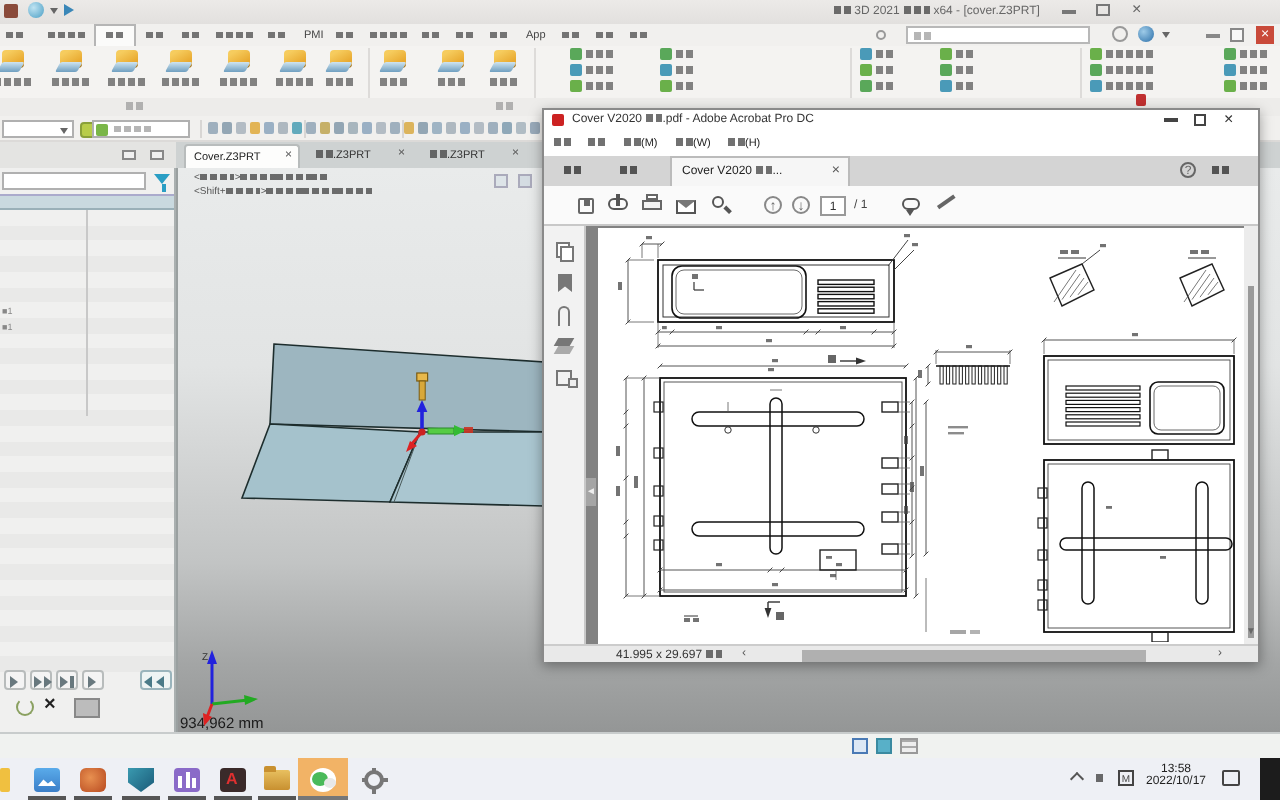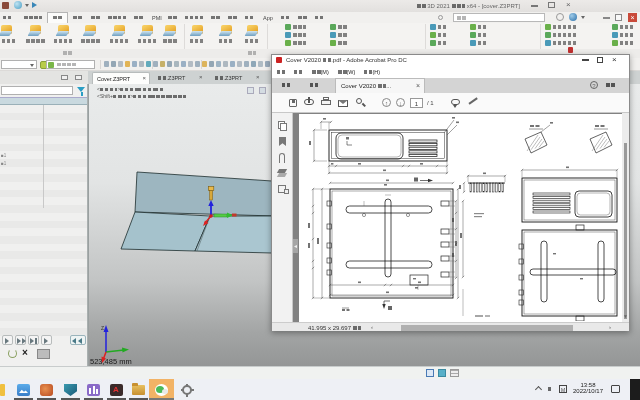--- a/index.html
+++ b/index.html
@@ -195,21 +195,21 @@
       <span class="abs" style="left:158px;top:3.5px;font-size:5.5px;color:#333;"><span class="cj" style="width:8.5px;height:4px;"></span>.Z3PRT</span>
       <span class="abs" style="left:199px;top:3px;font-size:6px;color:#555;">×</span>
       <span class="abs" style="left:215px;top:3.5px;font-size:5.5px;color:#333;"><span class="cj" style="width:8.5px;height:4px;"></span>.Z3PRT</span>
       <span class="abs" style="left:256px;top:3px;font-size:6px;color:#555;">×</span>
     </div>
 <div class="abs" style="left:88px;top:84px;width:552px;height:282px;background:linear-gradient(180deg,#e9ebeb 0%,#e2e4e4 35%,#c2c4c4 70%,#a3a5a5 88%,#949696 100%);border-left:1px solid #9aa0a0;">
 <div class="abs" style="left:8px;top:2px;font-size:5px;color:#555;">&lt;<span class="cj" style="width:17.5px;"></span>&gt;<span class="cj" style="width:17.5px;"></span><span class="cj" style="width:17.5px;"></span><span class="cj" style="width:8.5px;"></span></div>
 <div class="abs" style="left:8px;top:9px;font-size:5px;color:#555;">&lt;Shift+<span class="cj" style="width:17.5px;"></span>&gt;<span class="cj" style="width:17.5px;"></span><span class="cj" style="width:17.5px;"></span><span class="cj" style="width:17.5px;"></span></div>
 <div class="abs" style="left:158px;top:3px;width:7px;height:7px;border:1px solid #aab;background:#dde4e8;"></div>
 <div class="abs" style="left:170px;top:3px;width:7px;height:7px;border:1px solid #aab;background:#d4dce2;"></div>
-<div class="abs" style="left:1px;top:273px;font-size:7.5px;color:#1a1a1a;">523,485 mm</div>
+<div class="abs" style="left:1px;top:273px;font-size:7.5px;color:#1a1a1a;">934,962 mm</div>
 </div>
 <svg class="abs" style="left:88px;top:150px;" width="220" height="130" viewBox="0 0 220 130">
 <polygon points="49,22 184,31 187,66 47,62" fill="#9db6c0" stroke="#1d2d2d" stroke-width="0.8"></polygon>
 <polygon points="47,62 122,66 107,101 33,99" fill="#a5c2cc" stroke="#1d2d2d" stroke-width="0.8"></polygon>
 <polygon points="122,66 187,66 184,103 107,101" fill="#aac6d0" stroke="#1d2d2d" stroke-width="0.8"></polygon>
 <line x1="122" y1="66" x2="109" y2="101" stroke="#4a5a5a" stroke-width="0.5"></line>
 <line x1="123" y1="66" x2="123" y2="55" stroke="#2222dd" stroke-width="1.8"></line>
 <polygon points="123,50 120.3,56 125.7,56" fill="#2222dd"></polygon>
 <rect x="126" y="64" width="13" height="3" fill="#55cc44" stroke="#2a8a2a" stroke-width="0.5"></rect>
 <polygon points="145,65.3 139,62.5 139,68.1" fill="#33bb33"></polygon>

